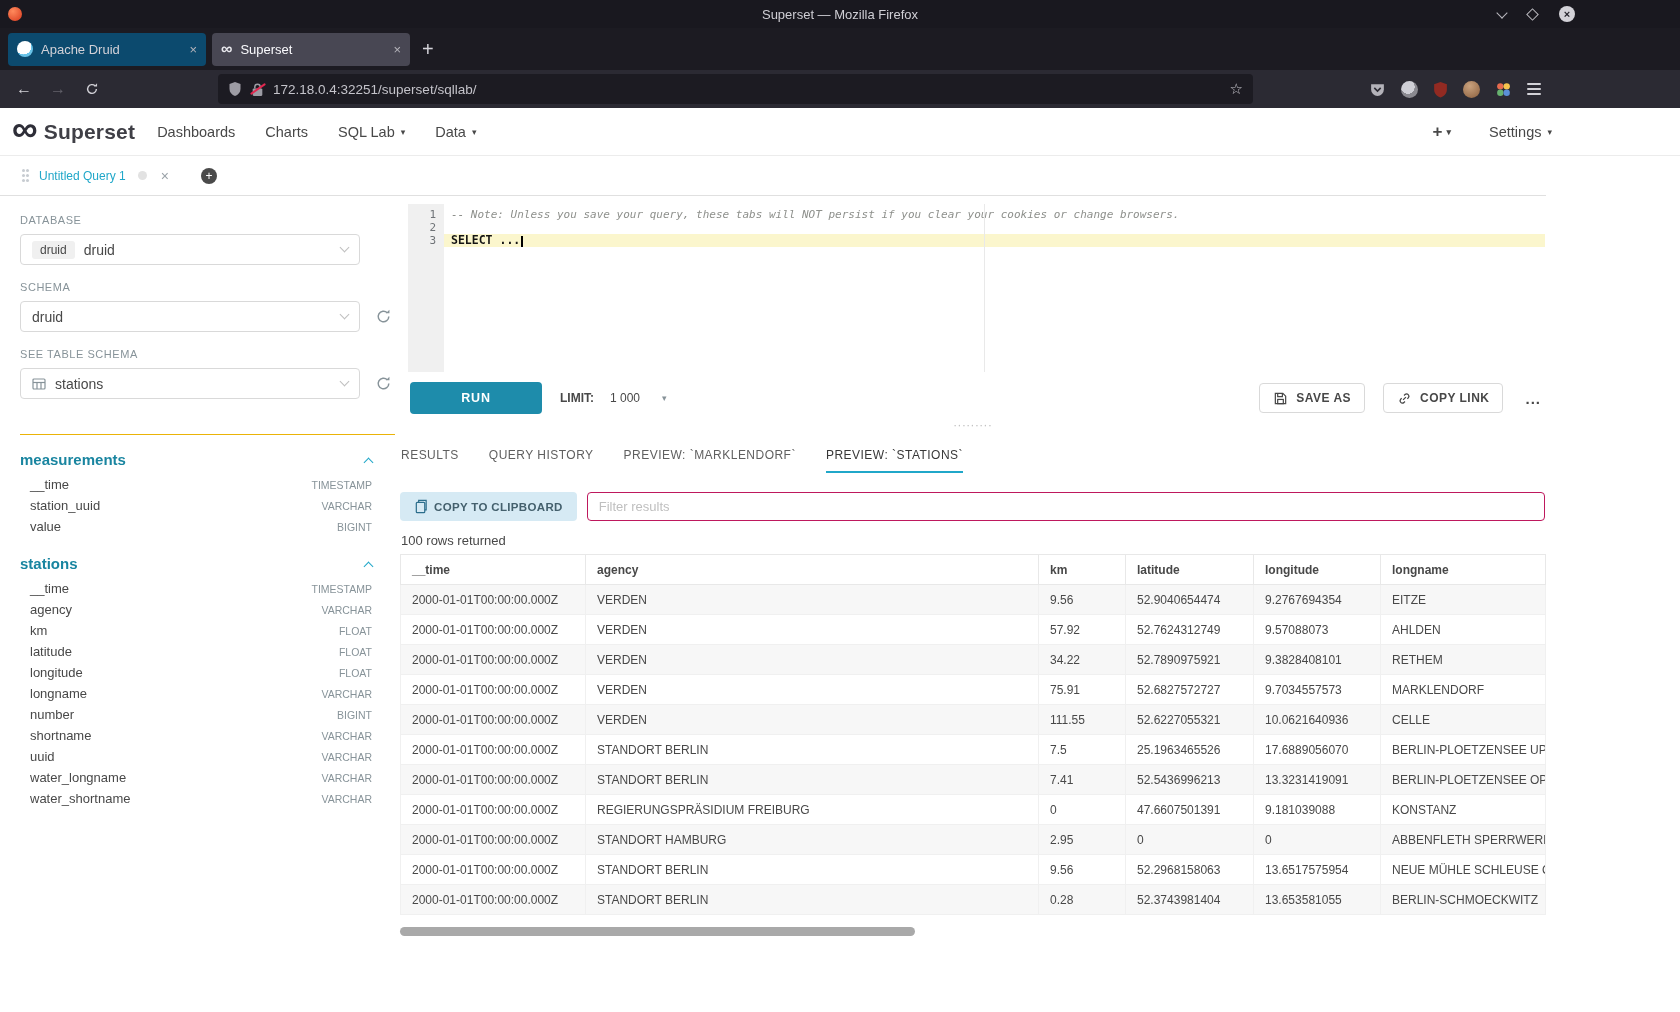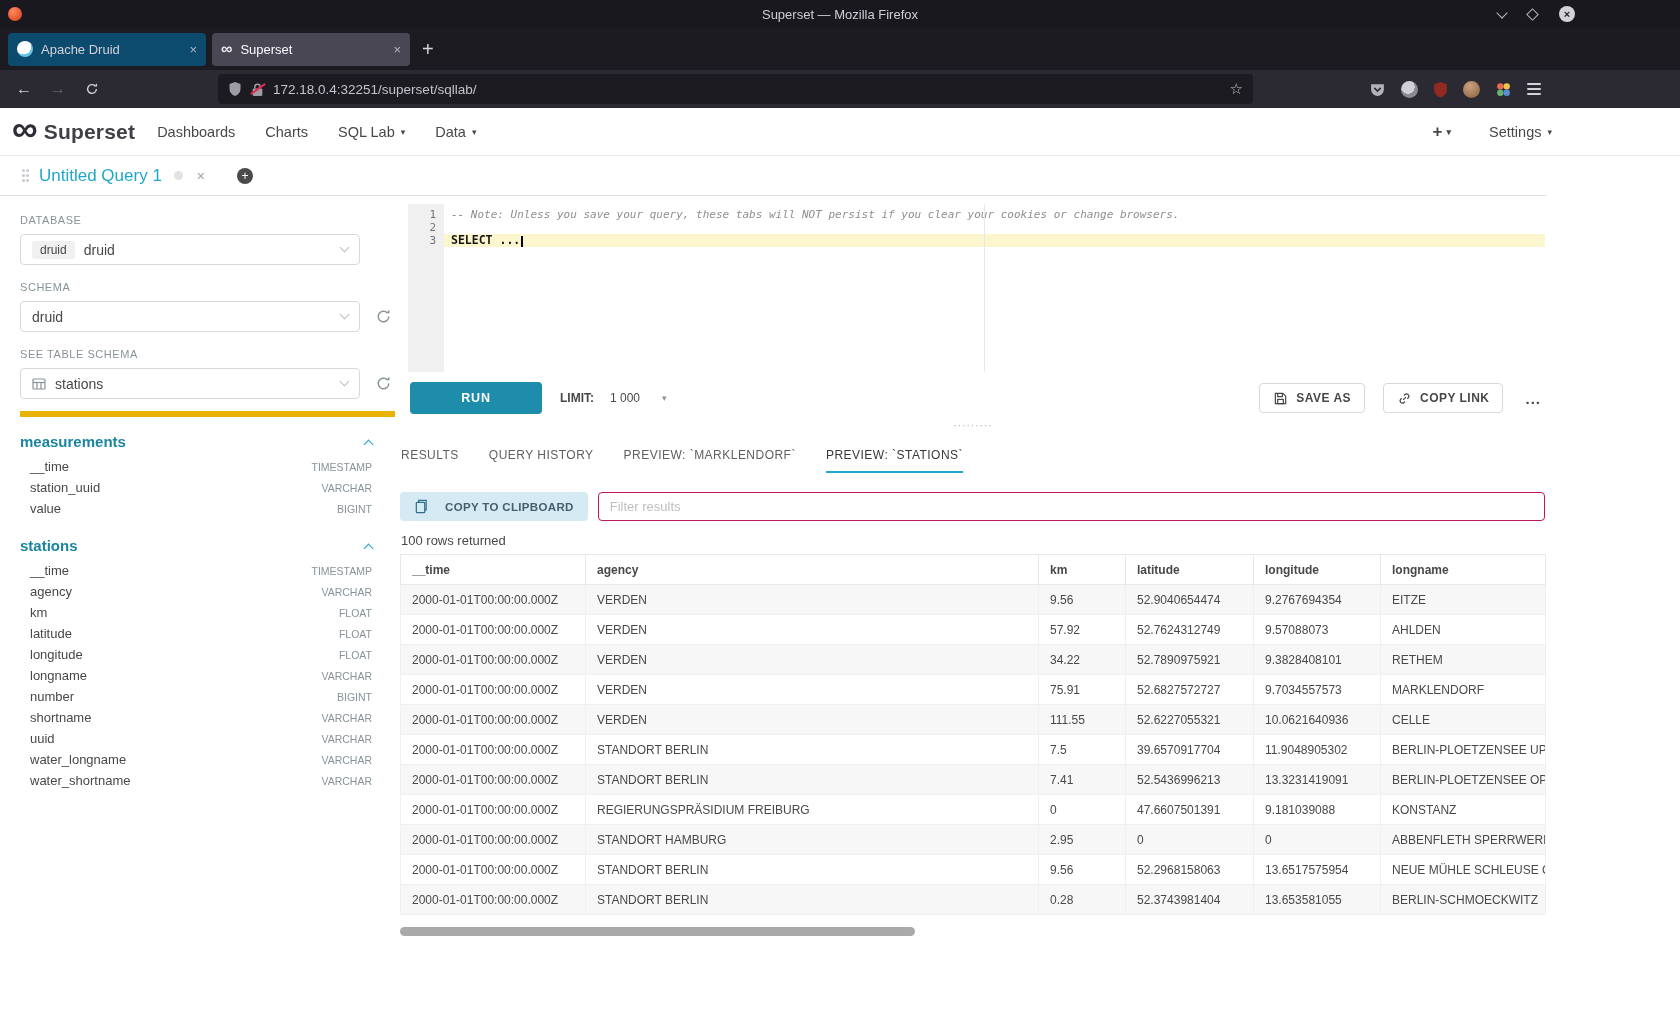--- a/index.html
+++ b/index.html
@@ -52,41 +52,41 @@
   .caret { font-size:9px; color:#484848; }
   .header-right { position:absolute; right:128px; top:0; height:100%; display:flex; align-items:center; gap:38px; }
   .plus-btn { display:flex; align-items:center; gap:4px; font-size:17px; font-weight:700; color:#484848; }
   .hr-item { display:flex; align-items:center; gap:6px; font-size:14.5px; color:#484848; }
 
   
   .content { position:absolute; top:156px; left:0; right:0; bottom:0; background:#fff; }
   .query-tabbar { height:40px; width:1546px; border-bottom:1px solid #e0e0e0; display:flex; align-items:center; padding-left:22px; }
   .drag-dots { width:3px; height:3px; border-radius:50%; background:#c7ccd1; margin-right:14px; margin-top:-10px;
                box-shadow:0 5px 0 #c7ccd1, 0 10px 0 #c7ccd1, 4px 0 0 #c7ccd1, 4px 5px 0 #c7ccd1, 4px 10px 0 #c7ccd1; }
-  .qtab-title { color:#20a7c9; font-size:17px; margin-right:12px;text-align:center; }
+  .qtab-title { color:#20a7c9; font-size:12px; margin-right:12px;text-align:center; }
   .status-dot { width:9px; height:9px; border-radius:50%; background:#e2e2e2; margin-right:14px; }
   .qtab-close { color:#9aa2a8; font-size:14px; }
   .add-qtab { width:16px; height:16px; border-radius:50%; background:#4a4a4a; color:#fff; font-size:12px; line-height:16px; text-align:center; margin-left:32px; }
 
   .workspace { position:absolute; top:40px; left:0; right:0; bottom:0; }
 
   
   .sidebar { position:absolute; left:10px; top:0; width:385px; bottom:0; padding:6px 0 0 10px; overflow:hidden; }
   .field-label { font-size:11px; color:#879399; letter-spacing:.05em; margin:16px 0 8px; }
   .field-label.first { margin-top:12px; }
   .field-row { display:flex; align-items:center; gap:15px; }
   .select { height:31px; width:340px; border:1px solid #d9d9d9; border-radius:4px; background:#fff; display:flex; align-items:center; padding:0 11px; gap:9px; }
   .badge { background:#f0f0f0; border-radius:3px; padding:2px 8px; font-size:12px; color:#484848; }
   .sel-text { font-size:14px; color:#484848; }
   .chev { display:inline-block; width:7px; height:7px; border-right:1.6px solid #bfbfbf; border-bottom:1.6px solid #bfbfbf; }
   .chev.down { transform:rotate(45deg); margin-top:-4px; }
   .chev.up { transform:rotate(-135deg); margin-top:5px; }
   .chev.accent { border-color:#20a7c9; }
   .select .chev { margin-left:auto; }
-  .schema-tables { margin-top:12px; border-top:6px solid #eab308; padding-top:12px; }
+  .schema-tables { margin-top:35px; border-top:1px solid #eab308; padding-top:12px; }
   .schema-section { margin-bottom:14px; }
   .schema-head { display:flex; align-items:center; justify-content:space-between; width:352px; padding:4px 0 6px; }
   .schema-title { color:#1985a0; font-size:15px; font-weight:700; }
   .col-row { display:flex; justify-content:space-between; align-items:center; width:352px; padding:3px 0 3px 10px; }
   .col-name { font-size:13px; color:#484848; }
   .col-type { font-size:10.5px; color:#879399; }
 
   
   .main { position:absolute; left:400px; top:0; width:1145px; bottom:0; }
   .editor { position:absolute; top:8px; left:8px; width:1137px; height:168px; font-family:"DejaVu Sans Mono", monospace; font-size:11px; line-height:13px; }
@@ -110,21 +110,21 @@
             padding:0 13px; font-family:inherit; font-size:12px; font-weight:700; letter-spacing:.04em; color:#484848; }
   .more-btn { color:#484848; font-size:15px; font-weight:700; letter-spacing:1px; padding:0 4px; }
 
   .south-handle { position:absolute; top:224px; left:0; width:1145px; text-align:center; color:#c2c2c2; font-size:13px; line-height:10px; letter-spacing:0; }
 
   .res-tabs { position:absolute; top:252px; left:1px; display:flex; gap:30px; }
   .res-tab { font-size:12px; letter-spacing:.04em; color:#5f5f5f; padding-bottom:9px; border-bottom:2px solid transparent; }
   .res-tab.active { color:#383838; border-bottom-color:#20a7c9; }
 
   .res-controls { position:absolute; top:296px; left:0; width:1145px; display:flex; gap:10px; }
-  .copy-btn { height:29px; border:none; border-radius:4px; background:#d6eaf4; display:flex; align-items:center; gap:17px;
+  .copy-btn { height:29px; border:none; border-radius:4px; background:#d6eaf4; display:flex; align-items:center; gap:6px;
               padding:0 14px; font-family:inherit; font-size:11.5px; font-weight:700; letter-spacing:.03em; color:#44606d; }
   .filter-input { flex:1; height:29px; border:1px solid #be185d; border-radius:4px; padding:0 11px; font-family:inherit; font-size:13px; color:#484848; }
   .filter-input::placeholder { color:#bfbfbf; }
 
   .rows-returned { position:absolute; top:337px; left:1px; font-size:13px; color:#484848; }
 
   .res-table { position:absolute; top:358px; left:0; width:1145px; border-collapse:collapse; table-layout:fixed; font-size:12px; color:#484848; }
   .res-table th { height:30px; text-align:left; padding:0 11px; border:1px solid #e8e8e8; font-weight:700; background:#fff; white-space:nowrap; overflow:hidden; }
   .res-table td { height:30px; padding:0 11px; border:1px solid #f0f0f0; white-space:nowrap; overflow:hidden; }
   .res-table tr.odd td { background:#f7f7f7; }
@@ -487,22 +487,22 @@
               <td>VERDEN</td>
               <td>111.55</td>
               <td>52.6227055321</td>
               <td>10.0621640936</td>
               <td>CELLE</td>
             </tr>
             <tr class="even">
               <td>2000-01-01T00:00:00.000Z</td>
               <td>STANDORT BERLIN</td>
               <td>7.5</td>
-              <td>39.6570917704</td>
-              <td>11.9048905302</td>
+              <td>25.1963465526</td>
+              <td>17.6889056070</td>
               <td>BERLIN-PLOETZENSEE UP</td>
             </tr>
             <tr class="odd">
               <td>2000-01-01T00:00:00.000Z</td>
               <td>STANDORT BERLIN</td>
               <td>7.41</td>
               <td>52.5436996213</td>
               <td>13.3231419091</td>
               <td>BERLIN-PLOETZENSEE OP</td>
             </tr>

